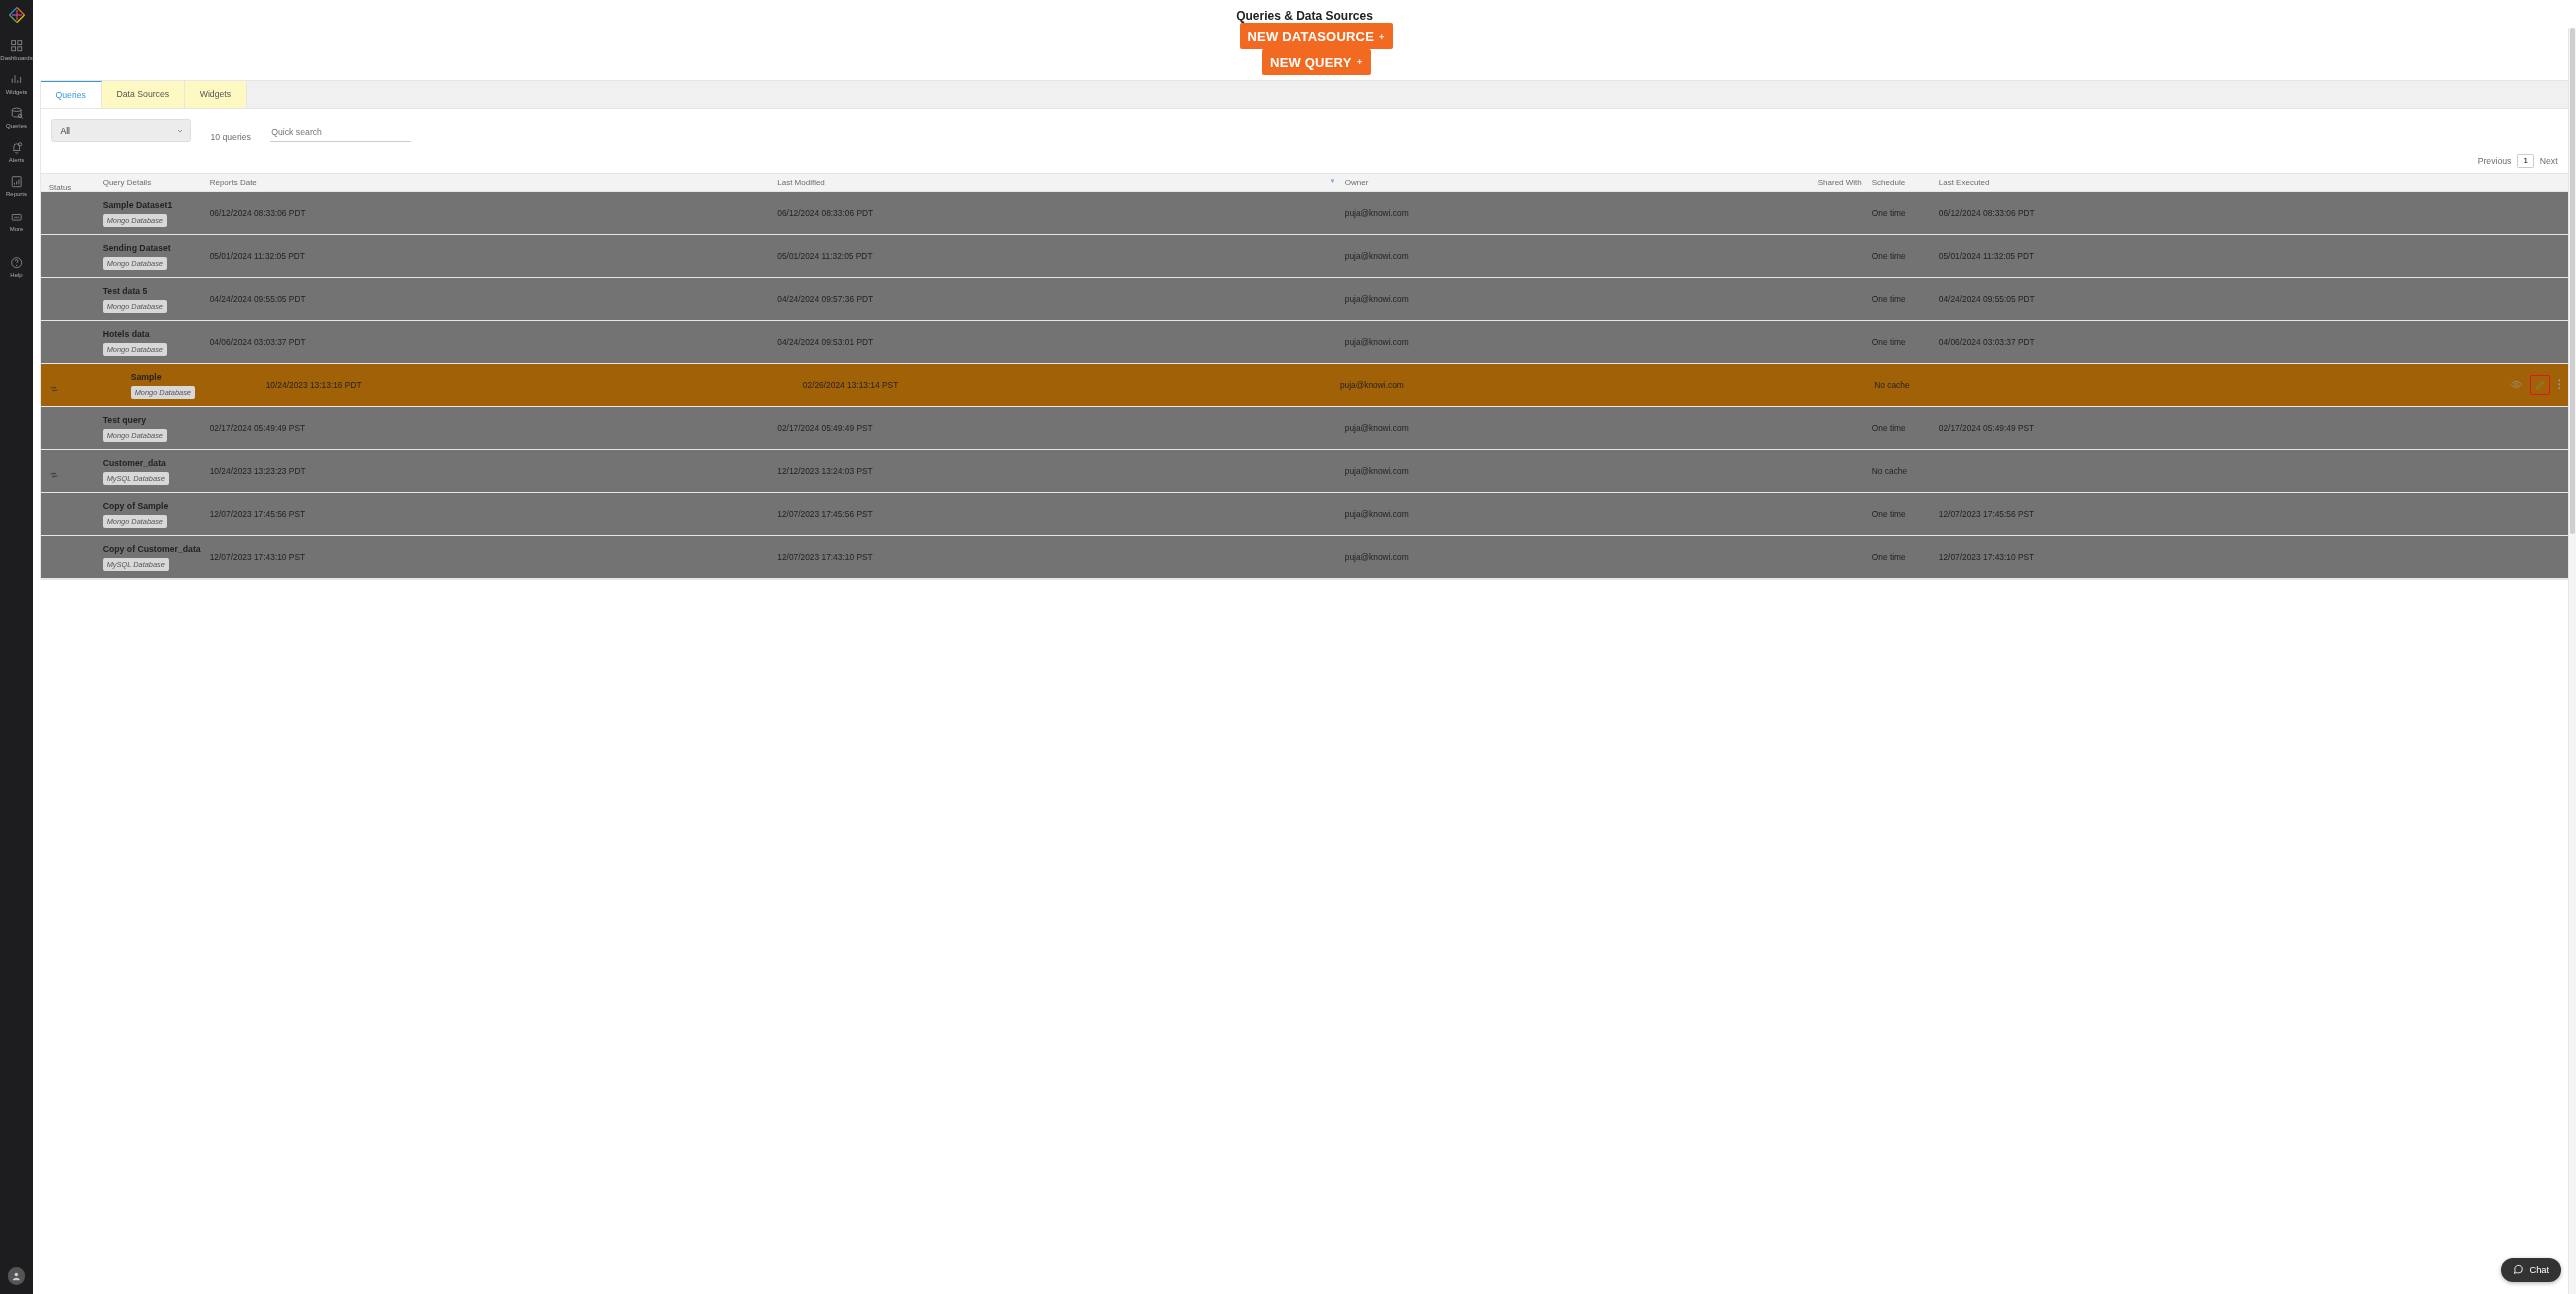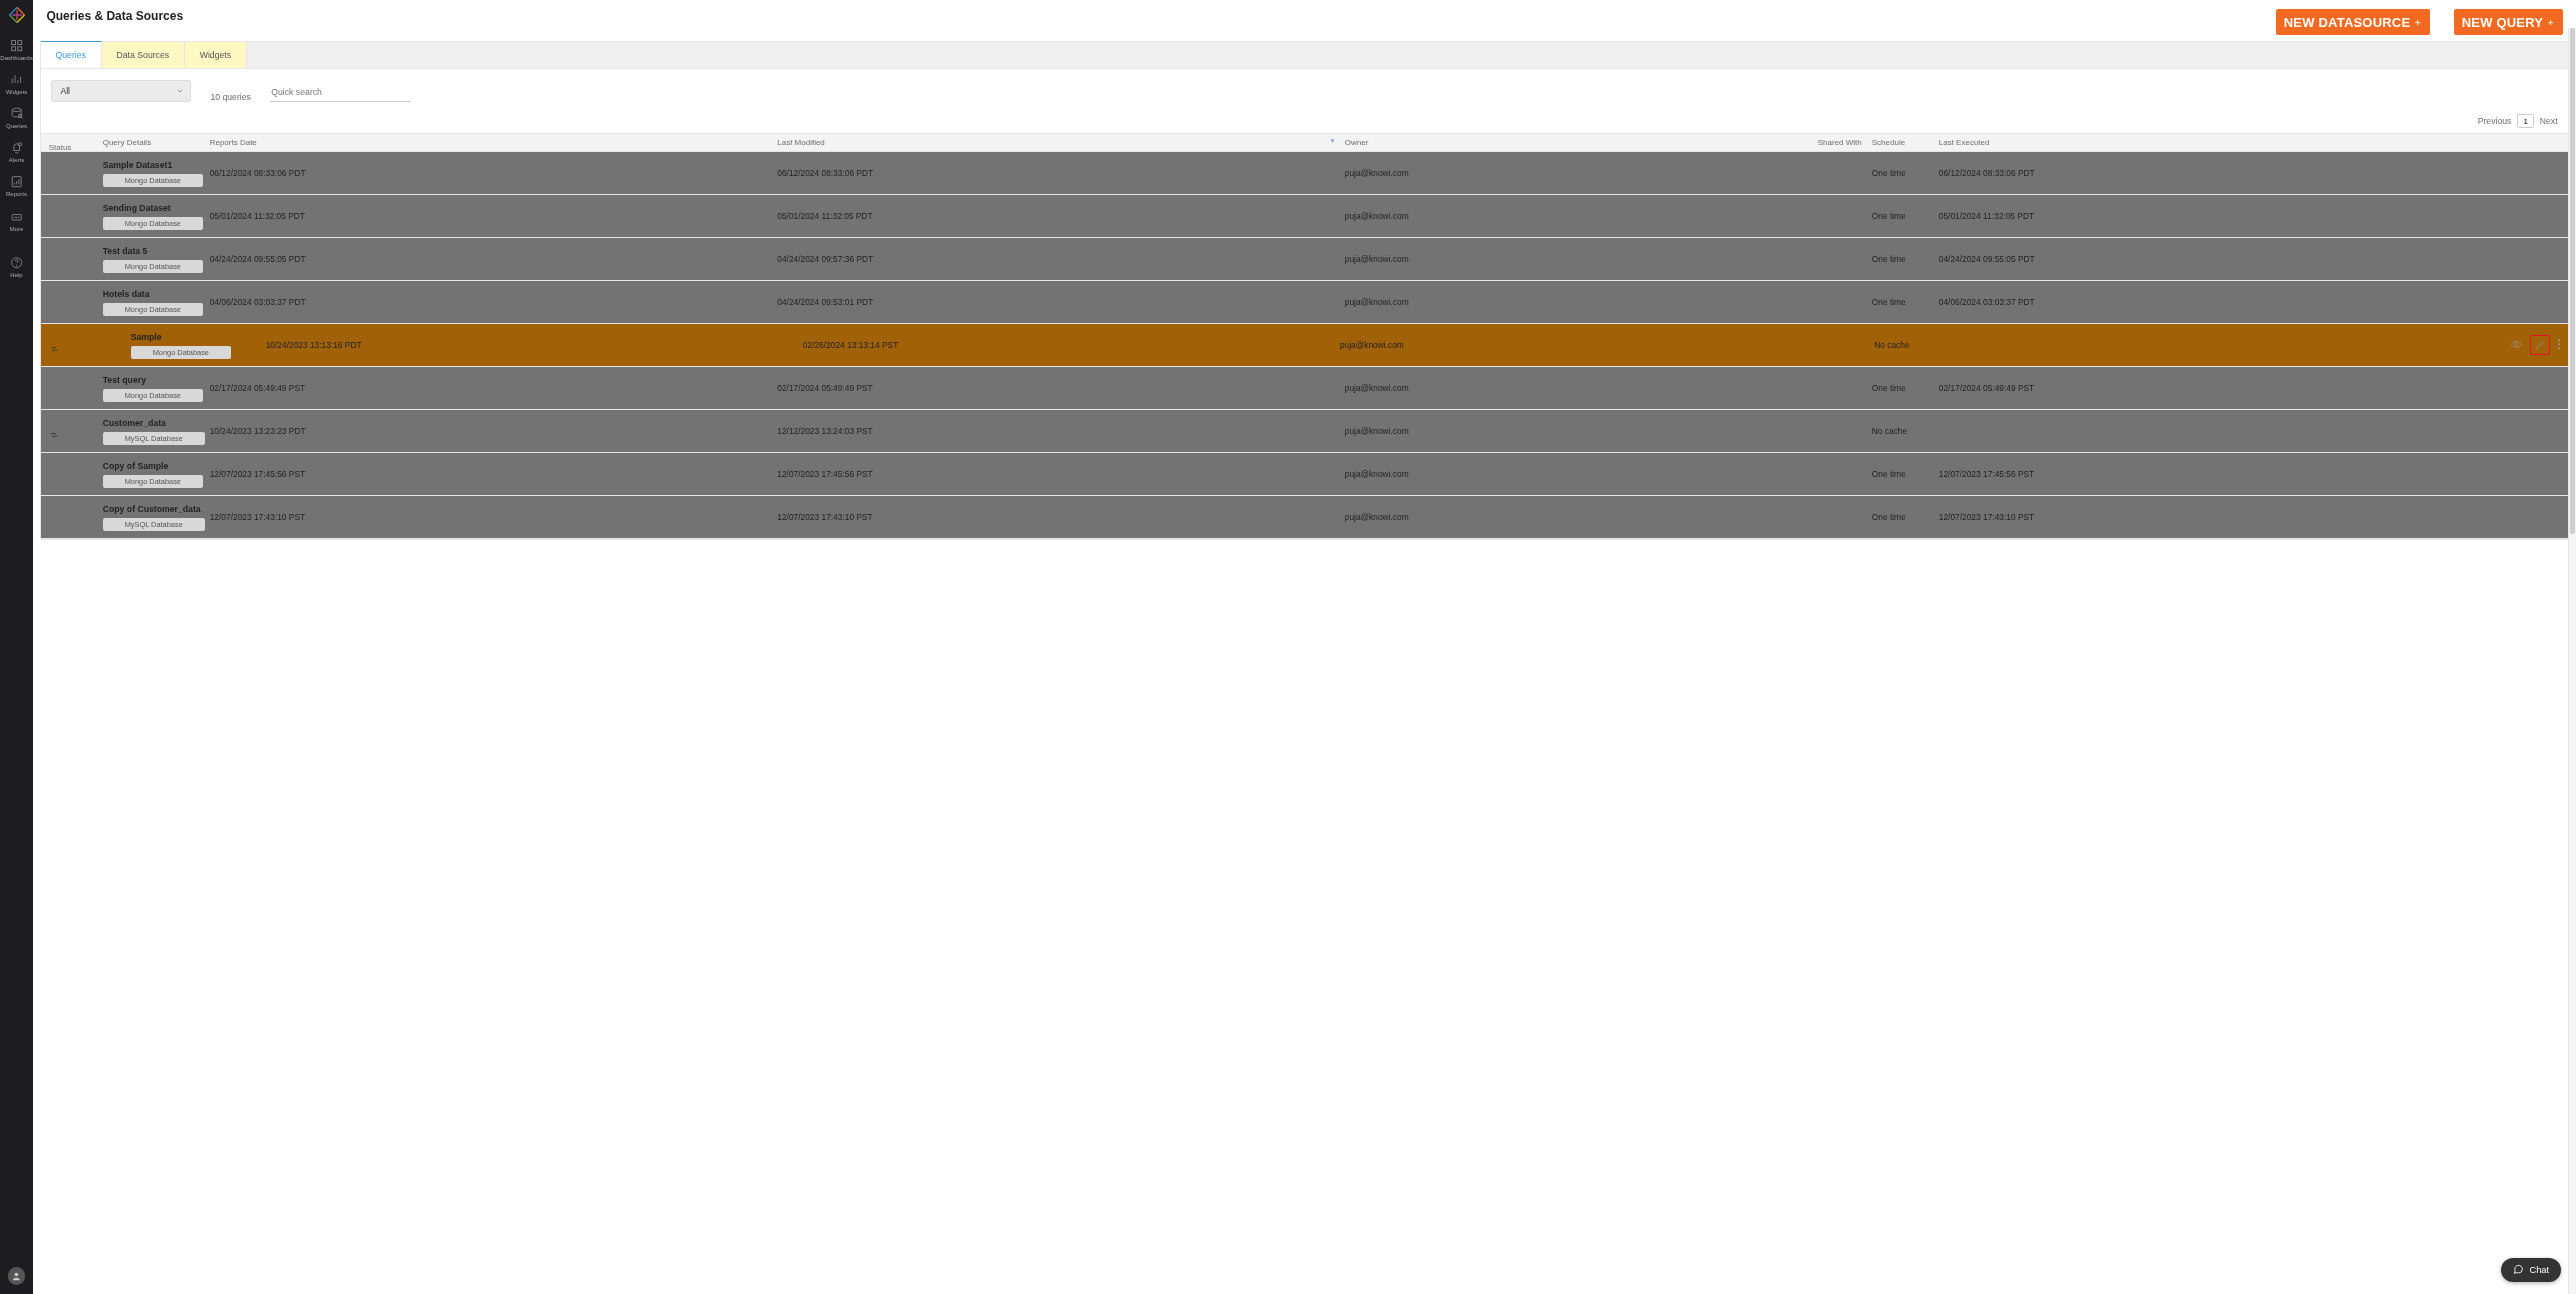--- a/index.html
+++ b/index.html
@@ -31,21 +31,21 @@
   .nav-item svg,.nav-item .icn{width:13.4px;height:13.4px;margin-bottom:2.7px;}
   .sidebar-spacer{flex:1;}
   .avatar{
     width:17.5px;height:17.5px;border-radius:50%;background:#555;margin-bottom:9.4px;
     display:flex;align-items:center;justify-content:center;
   }
 
   
   .main{flex:1;display:flex;flex-direction:column;overflow:hidden;}
   .page-header{
-    display:flex;align-items:flex-start;padding:9.4px 13.4px 5.4px;
+    display:flex;align-items:center;padding:9.4px 13.4px 5.4px;flex-direction:column;
   }
   .page-title{font-size:12px;font-weight:600;}
   .hdr-spacer{flex:1;}
   .btn{
     background:var(--orange);color:#fff;border:none;font-weight:600;
     font-size:13px;padding:5.4px 8px;border-radius:2px;margin-left:24px;
     display:inline-flex;align-items:center;cursor:pointer;letter-spacing:0.2px;
   }
   .btn svg{margin-left:4px;}
 
@@ -102,21 +102,21 @@
   .trow{
     border-bottom:0.7px solid var(--border);min-height:43px;padding-top:6.7px;padding-bottom:6.7px;
     font-size:8.4px;background:#737373;
   }
   .trow.hover{background:#a16207;gap:28px;}
   .status-dot{width:6px;height:6px;border-radius:50%;background:#c9c9c9;margin-left:2.7px;}
   .sync-icon{margin-left:0;}
   .qname{font-weight:600;font-size:8.7px;margin-bottom:4px;}
   .pill{
     display:inline-block;background:var(--pill);color:#555;
-    font-size:7.4px;padding:2px 22px;border-radius:2px;
+    font-size:7.4px;padding:2px 4px;border-radius:2px;font-style:italic;
   }
   .row-actions{display:flex;align-items:center;justify-content:flex-end;gap:8px;}
   .row-actions .ic{color:#999;cursor:pointer;}
   .edit-highlight{
     border:1.3px solid #e81123;border-radius:1.3px;padding:4px;
     display:inline-flex;align-items:center;justify-content:center;
   }
 
   
   .chat{

